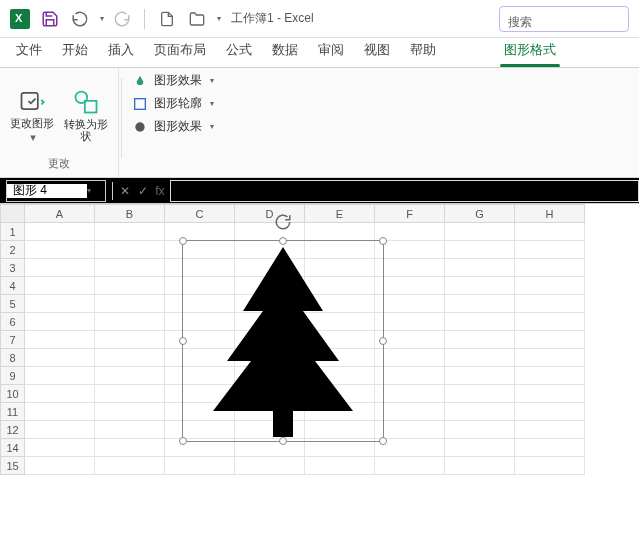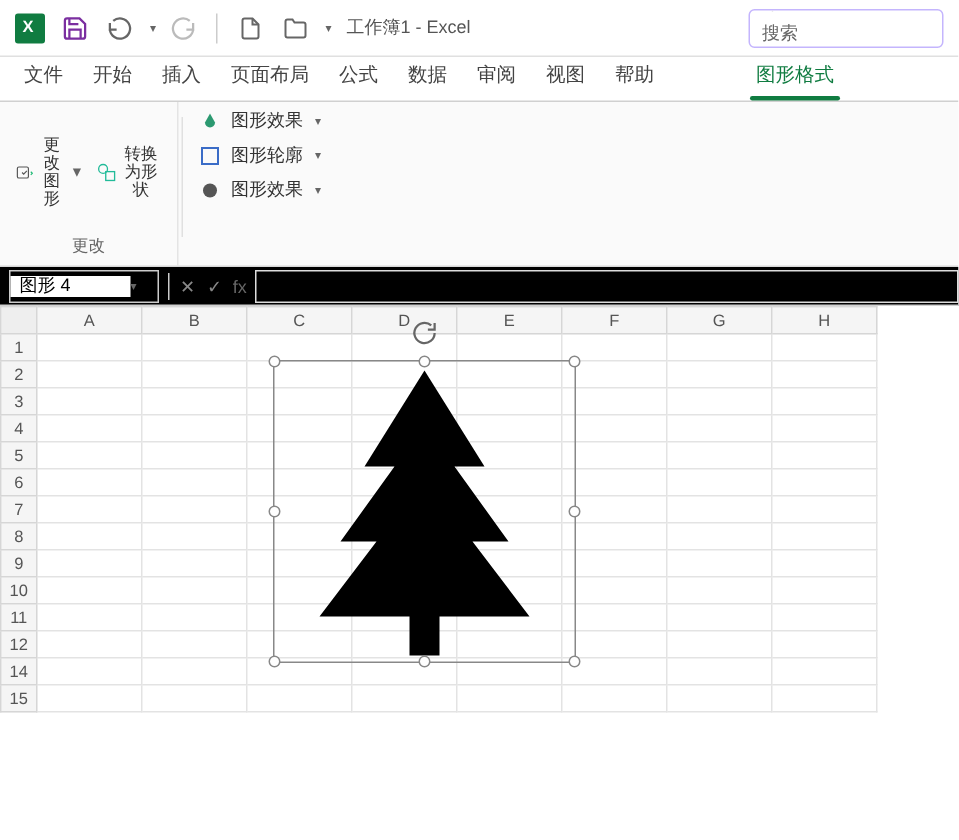--- a/index.html
+++ b/index.html
@@ -21,21 +21,21 @@
   .tabs { display: flex; align-items: flex-end; height: 30px; padding-left: 14px; gap: 16px; border-bottom: 1px solid #d0d0d0; }
   .tab { font-size: 13px; color: #444; padding: 4px 2px 8px 2px; cursor: pointer; position: relative; }
   .tab.active { color: #107c41; font-weight: 500; margin-left: 48px; }
   .tab.active::after { content: ""; position: absolute; left: -2px; right: -2px; bottom: 0; height: 3px; background: #107c41; border-radius: 2px; }
 
   
   .ribbon { height: 110px; background: #fafafa; display: flex; align-items: flex-start; border-bottom: 1px solid #d8d8d8; box-shadow: 0 2px 2px rgba(0,0,0,0.04); }
   .group { height: 100%; border-right: 1px solid #e4e4e4; display: flex; flex-direction: column; align-items: center; padding: 6px 10px 2px 10px; }
   .group-body { flex: 1; display: flex; align-items: center; gap: 10px; }
   .group-label { font-size: 11px; color: #666; padding-bottom: 4px; }
-  .big-btn { display: flex; flex-direction: row; align-items: center; width: 44px; cursor: pointer; gap: 2px; }
+  .big-btn { display: flex; flex-direction: column; align-items: center; width: 44px; cursor: pointer; gap: 2px; }
   .big-btn .ic { width: 28px; height: 28px; }
   .big-btn span { font-size: 11px; text-align: center; line-height: 12px; }
   .style-box { width: 44px; height: 44px; border: 1px solid #bbb; border-radius: 6px; background: #fff; }
   .style-box.s1 { border-color: #999; }
   .style-box.s2 { border-color: #5b9bd5; }
   .style-box.s3 { border-color: #ed7d31; }
   .style-box.s4 { border-color: #b0b0b0; }
   .style-box.s5 { border-color: #ffc000; }
   .style-box.s6 { border-color: #5b9bd5; }
   .style-box.s7 { border-color: #70ad47; }

